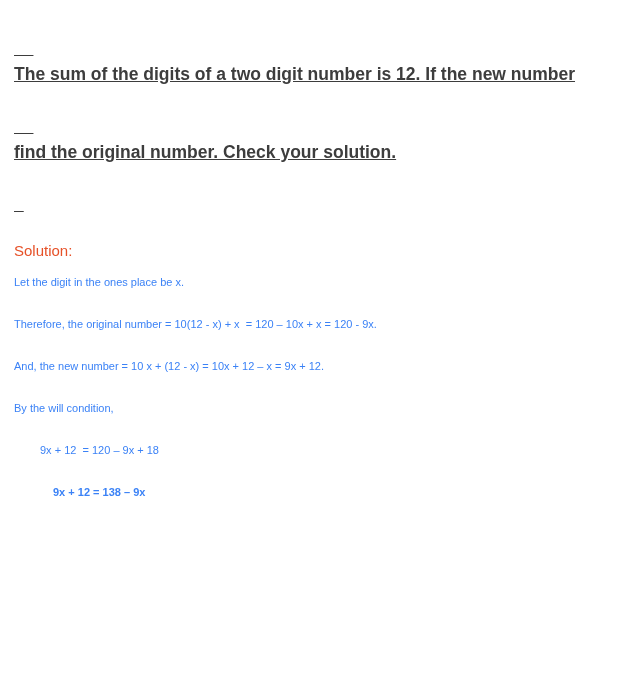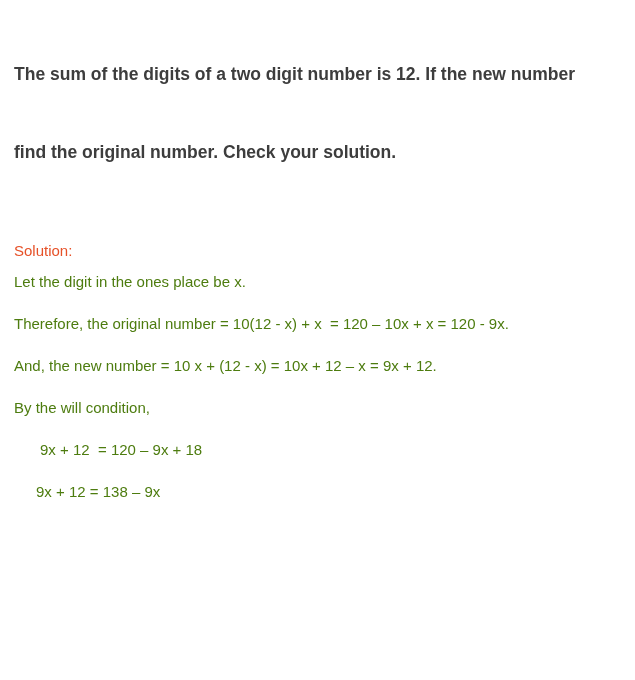--- a/index.html
+++ b/index.html
@@ -17,39 +17,40 @@
     box-sizing: border-box;
     padding: 9px 14px 0 14px;
     overflow: hidden;
   }
   .question {
     font-size: 17.5px;
     font-weight: bold;
     color: #3d3d3d;
     line-height: 26px;
     white-space: pre;
+    text-decoration: underline;
   }
   .solution-label {
     margin-top: 24px;
     font-size: 15px;
     font-weight: normal;
     color: #e65128;
     line-height: 20px;
     margin-bottom: 11px;
     white-space: pre;
   }
   .sline {
-    font-size: 15px;
+    font-size: 11px;
     line-height: 20px;
-    color: #4d7c0f;
+    color: #3b82f6;
     margin-bottom: 22px;
     white-space: pre;
   }
   .indent-1 { margin-left: 26px; }
-  .indent-2 { margin-left: 22px; }
+  .indent-2 { margin-left: 39px; font-weight: bold; }
 </style>
 </head>
 <body>
 
 <div class="page">
 
   <div class="question">
     <div>The sum of the digits of a two digit number is 12. If the new number</div>
     <div>find the original number. Check your solution.</div>
   </div>

